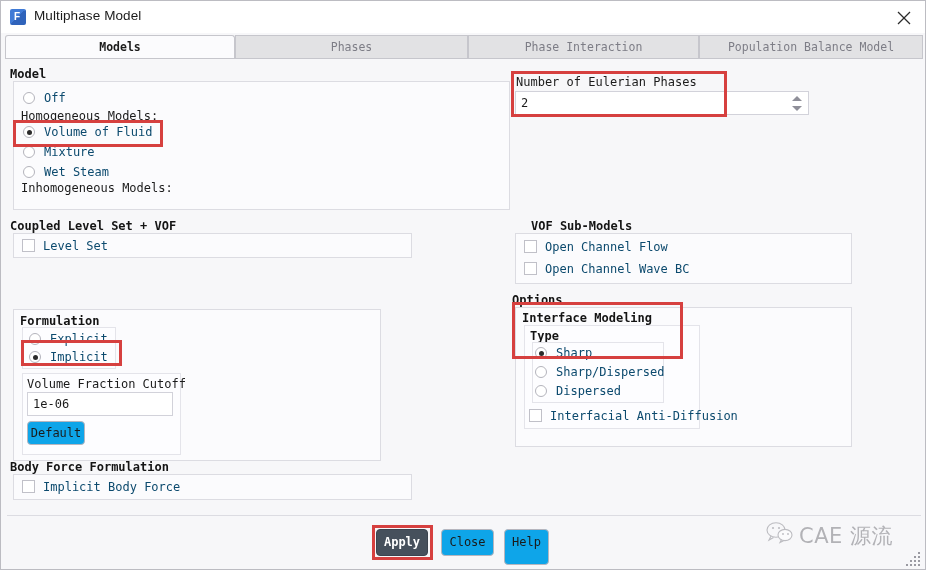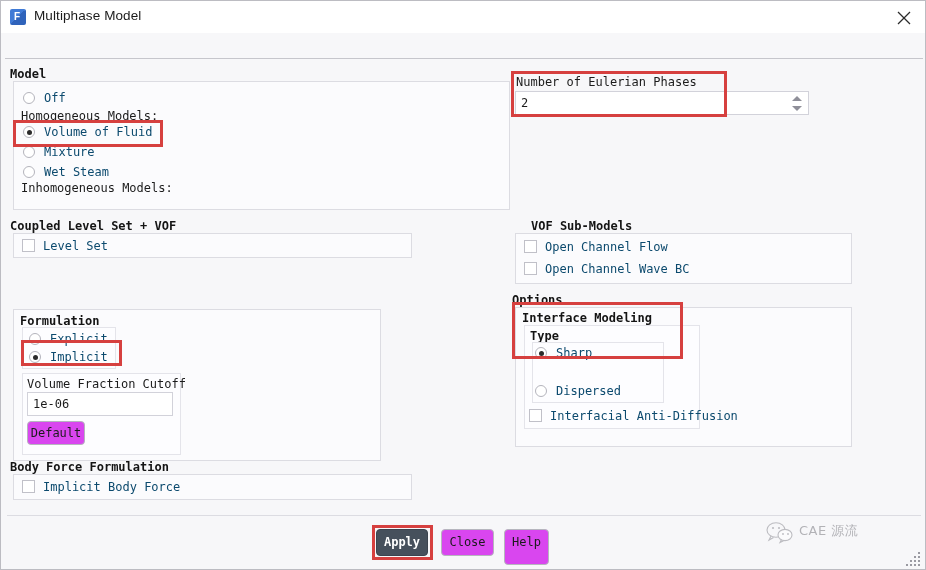--- a/index.html
+++ b/index.html
@@ -213,21 +213,21 @@
   }
   .spin .up { top: 2px;  border-bottom: 5px solid #8f8f99; }
   .spin .dn { top: 12px; border-top: 5px solid #8f8f99; }
 
   
   .btn {
     position: absolute;
     box-sizing: border-box;
     border: 1px solid #b6b6be;
     border-radius: 4px;
-    background: #d946ef;
+    background: #0ea5e9;
     font-family: "DejaVu Sans Mono", monospace;
     font-size: 12px;
     color: #1b1b1b;
     text-align: center;
     cursor: pointer;
     user-select: none;
   }
   .btn.primary {
     background: #46505c;
     border: 1px solid #3b444f;
@@ -256,21 +256,21 @@
   #watermark {
     position: absolute;
     left: 764px; top: 516px;
     width: 155px; height: 34px;
     opacity: .55;
   }
   #wm-text {
     position: absolute;
     left: 34px; top: 5px;
     font-family: "DejaVu Sans", sans-serif;
-    font-size: 13px;
+    font-size: 21px;
     color: #7a7a80;
     letter-spacing: .5px;
     white-space: nowrap;
   }
   #wm-icon { position: absolute; left: 0; top: 4px; }
 
   
   #grip { position: absolute; right: 3px; bottom: 3px; width: 16px; height: 16px; }
   #grip i {
     position: absolute;
@@ -287,20 +287,26 @@
     <div id="app-icon"></div>
     <div id="window-title">Multiphase Model</div>
     <div id="close-btn">
       <svg width="14" height="14" viewBox="0 0 14 14">
         <line x1="1" y1="1" x2="13" y2="13" stroke="#2b2b2b" stroke-width="1.2"></line>
         <line x1="13" y1="1" x2="1" y2="13" stroke="#2b2b2b" stroke-width="1.2"></line>
       </svg>
     </div>
   </div>
 
+  <div id="tabstrip">
+    <div class="tab active" style="left:0px;width:230px;">Models</div>
+    <div class="tab inactive" style="left:230px;width:233px;">Phases</div>
+    <div class="tab inactive" style="left:463px;width:231px;">Phase Interaction</div>
+    <div class="tab inactive" style="left:694px;width:224px;">Population Balance Model</div>
+  </div>
   <div id="tab-underline"></div>
 
   <div id="content">
 
     <div class="grp-title" style="left:9px; top:8px;">Model</div>
     <div class="panel" style="left:12px; top:22px; width:497px; height:129px;"></div>
 
     <div class="row" style="left:22px; top:30px; width:120px;">
       <span class="radio"></span>
       <span class="lbl">Off</span>
@@ -375,20 +381,24 @@
     <div class="panel" style="left:514px; top:248px; width:337px; height:140px;"></div>
 
     <div class="grp-title" style="left:521px; top:252px;">Interface Modeling</div>
     <div class="subpanel" style="left:523px; top:266px; width:176px; height:104px;"></div>
 
     <div class="grp-title" style="left:529px; top:270px;">Type</div>
     <div class="subpanel" style="left:531px; top:283px; width:132px; height:61px;"></div>
     <div class="row" style="left:534px; top:285px; width:120px;">
       <span class="radio sel"></span>
       <span class="lbl">Sharp</span>
+    </div>
+    <div class="row" style="left:534px; top:304px; width:140px;">
+      <span class="radio"></span>
+      <span class="lbl">Sharp/Dispersed</span>
     </div>
     <div class="row" style="left:534px; top:323px; width:120px;">
       <span class="radio"></span>
       <span class="lbl">Dispersed</span>
     </div>
     <div class="row" style="left:528px; top:348px; width:210px;">
       <span class="chk"></span>
       <span class="lbl">Interfacial Anti-Diffusion</span>
     </div>
 

